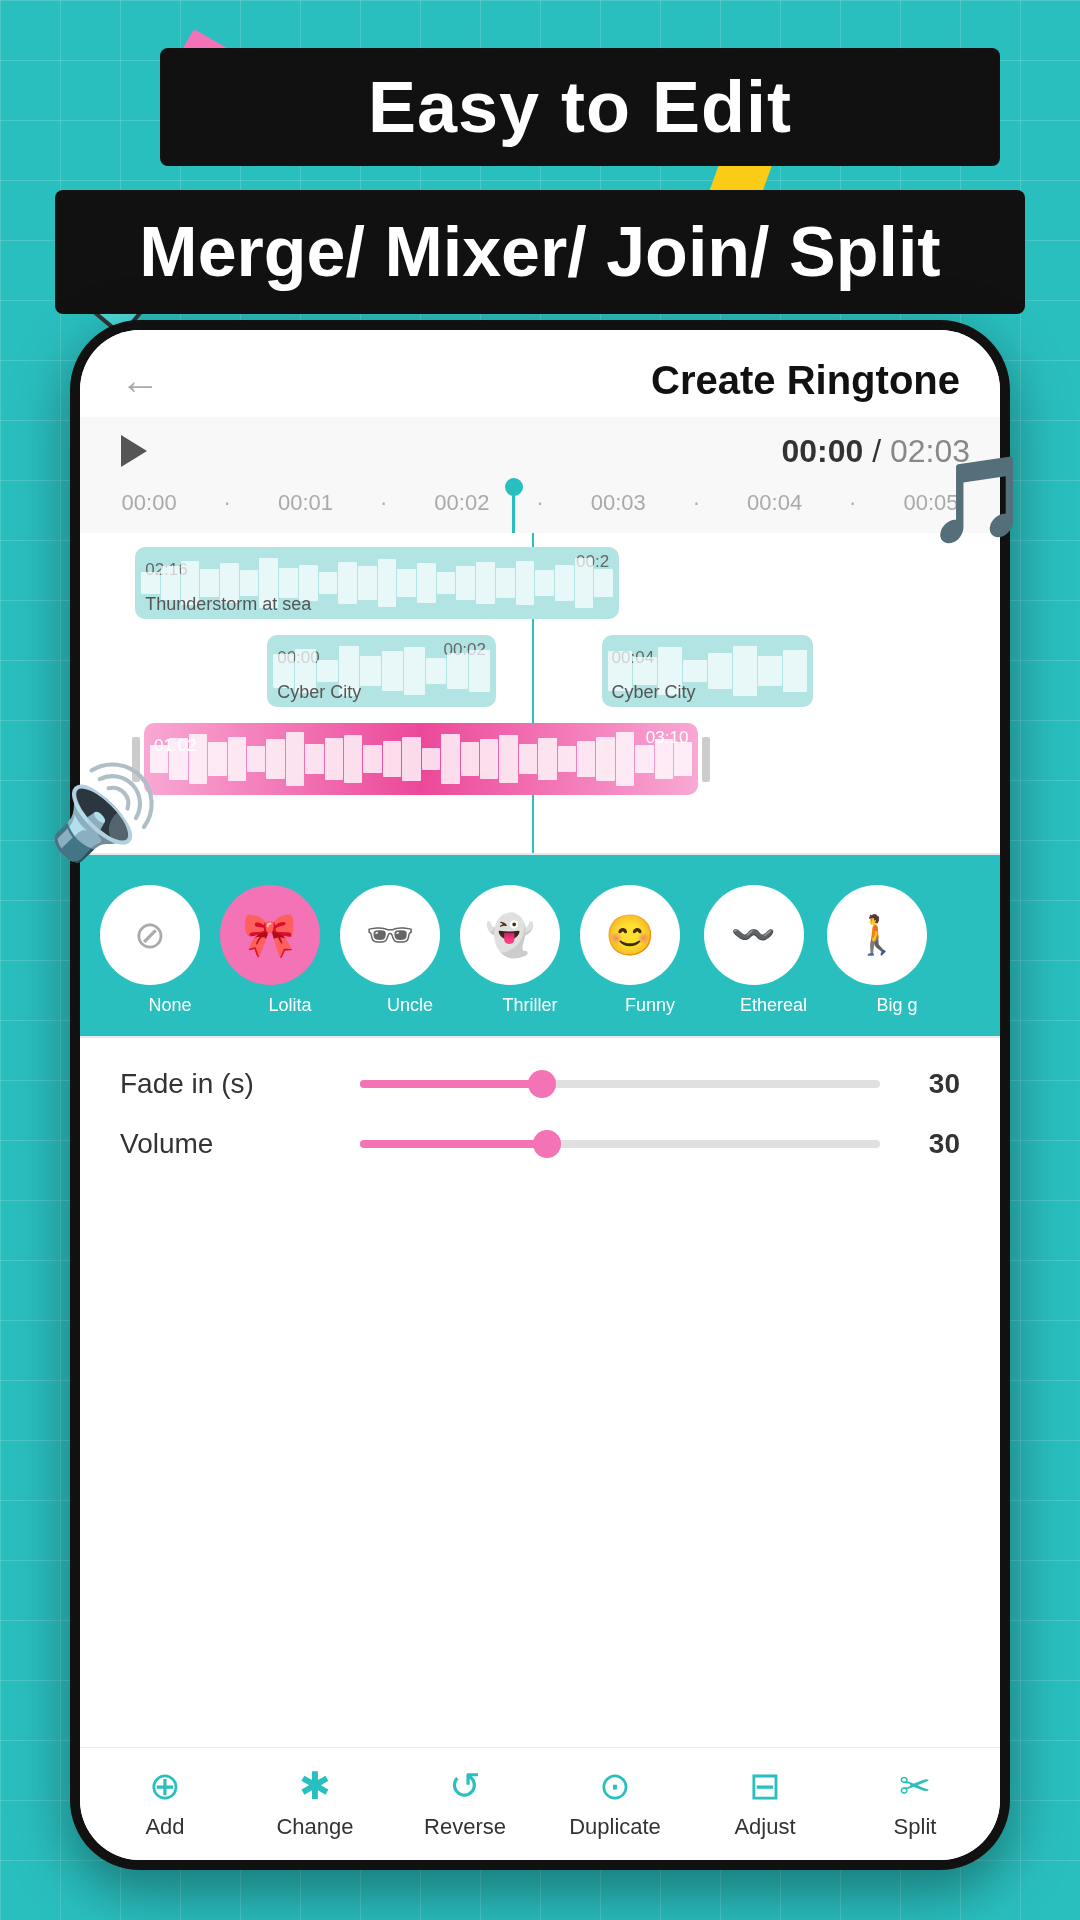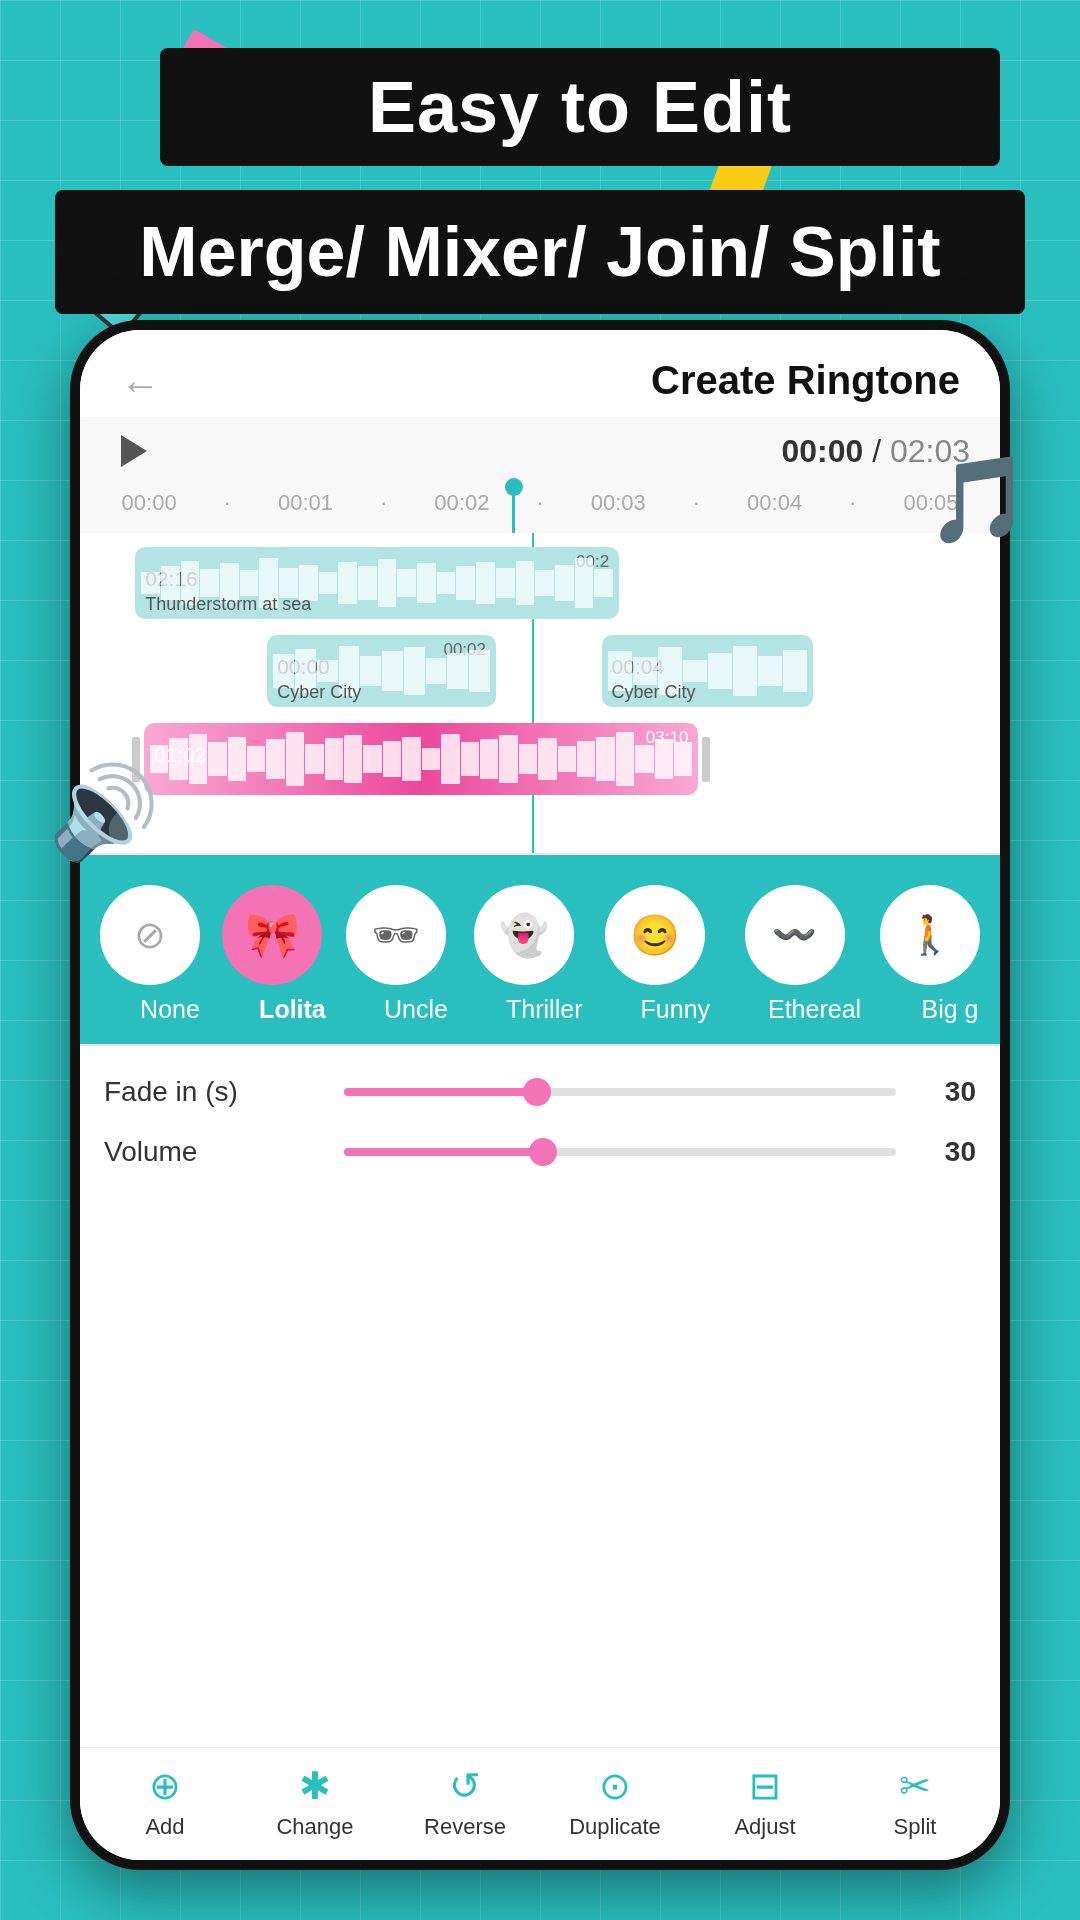--- a/index.html
+++ b/index.html
@@ -230,23 +230,23 @@
       flex: 1;
     }
     .track-label {
       font-size: 18px;
       color: #555;
       position: relative;
       z-index: 1;
     }
     .track-time {
       position: absolute;
-      top: 20px;
+      top: 13px;
       left: 10px;
-      font-size: 21px;
+      font-size: 17px;
       color: #666;
     }
     .track-time-end {
       position: absolute;
       top: 5px;
       right: 10px;
       font-size: 17px;
       color: #666;
     }
 
@@ -297,31 +297,31 @@
       display: flex;
       align-items: center;
       justify-content: center;
       font-size: 44px;
       cursor: pointer;
     }
     .effect-circle.active {
       background: #f472b6;
     }
     .effect-name {
-      font-size: 25px;
+      font-size: 18px;
       color: #fff;
       text-align: center;
       margin-left: 40px;
     }
-    .effect-name.active { font-weight: 700; color: #fff; }
+    .effect-name.active { font-weight: 400; color: #fff; }
 
     
     .sliders-section {
       background: #fff;
-      padding: 30px 24px;
+      padding: 30px 40px;
       flex-shrink: 0;
     }
     .slider-row {
       display: flex;
       align-items: center;
       margin-bottom: 28px;
       gap: 20px;
     }
     .slider-label {
       font-size: 28px;

